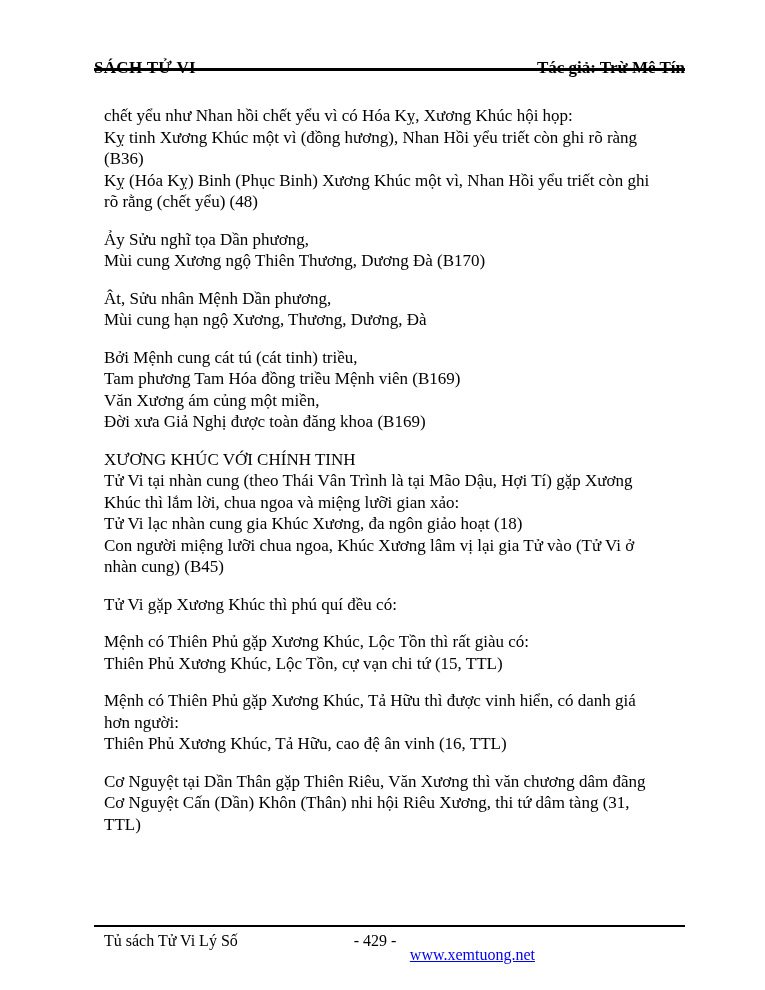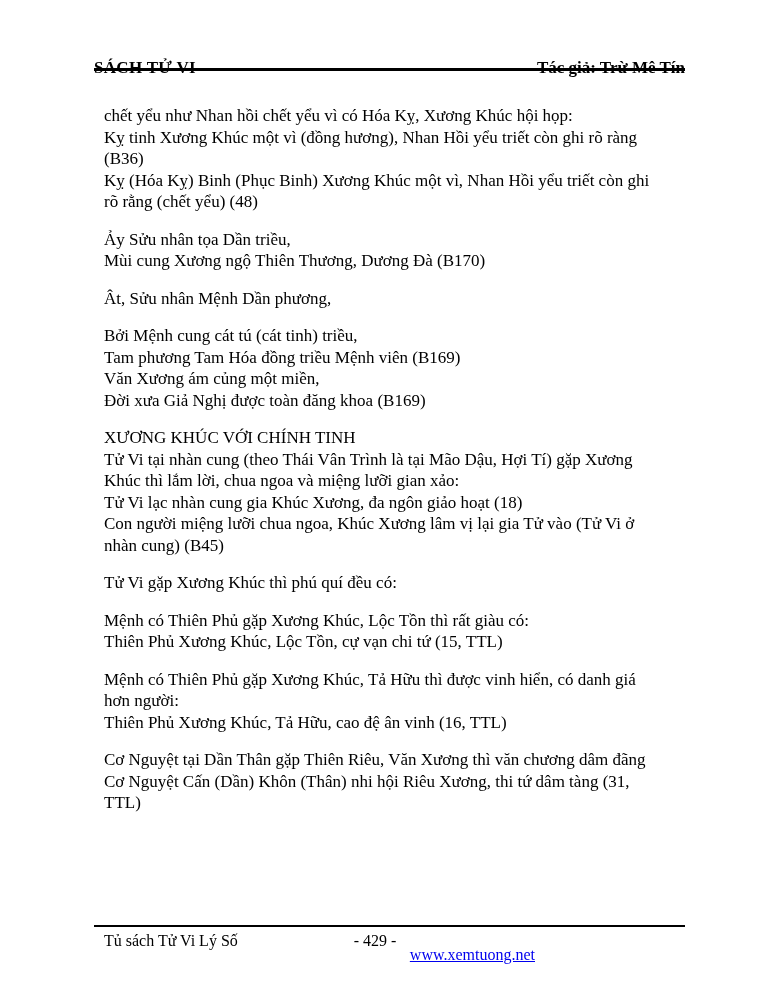--- a/index.html
+++ b/index.html
@@ -110,25 +110,26 @@
 
   <div class="content" id="content">
       <div class="paragraph">
         <div class="line">chết yểu như Nhan hồi chết yểu vì có Hóa Kỵ, Xương Khúc hội họp:</div>
         <div class="line">Kỵ tinh Xương Khúc một vì (đồng hương), Nhan Hồi yểu triết còn ghi rõ ràng</div>
         <div class="line">(B36)</div>
         <div class="line">Kỵ (Hóa Kỵ) Binh (Phục Binh) Xương Khúc một vì, Nhan Hồi yểu triết còn ghi</div>
         <div class="line">rõ rằng (chết yểu) (48)</div>
       </div>
       <div class="paragraph">
-        <div class="line">Ảy Sửu nhân tọa Dần triều,</div>
+        <div class="line">Ảy Sửu nghĩ tọa Dần phương,</div>
         <div class="line">Mùi cung Xương ngộ Thiên Thương, Dương Đà (B170)</div>
       </div>
       <div class="paragraph">
         <div class="line">Ât, Sửu nhân Mệnh Dần phương,</div>
+        <div class="line">Mùi cung hạn ngộ Xương, Thương, Dương, Đà</div>
       </div>
       <div class="paragraph">
         <div class="line">Bởi Mệnh cung cát tú (cát tinh) triều,</div>
         <div class="line">Tam phương Tam Hóa đồng triều Mệnh viên (B169)</div>
         <div class="line">Văn Xương ám củng một miền,</div>
         <div class="line">Đời xưa Giả Nghị được toàn đăng khoa (B169)</div>
       </div>
       <div class="paragraph">
         <div class="line">XƯƠNG KHÚC VỚI CHÍNH TINH</div>
         <div class="line">Tử Vi tại nhàn cung (theo Thái Vân Trình là tại Mão Dậu, Hợi Tí) gặp Xương</div>

